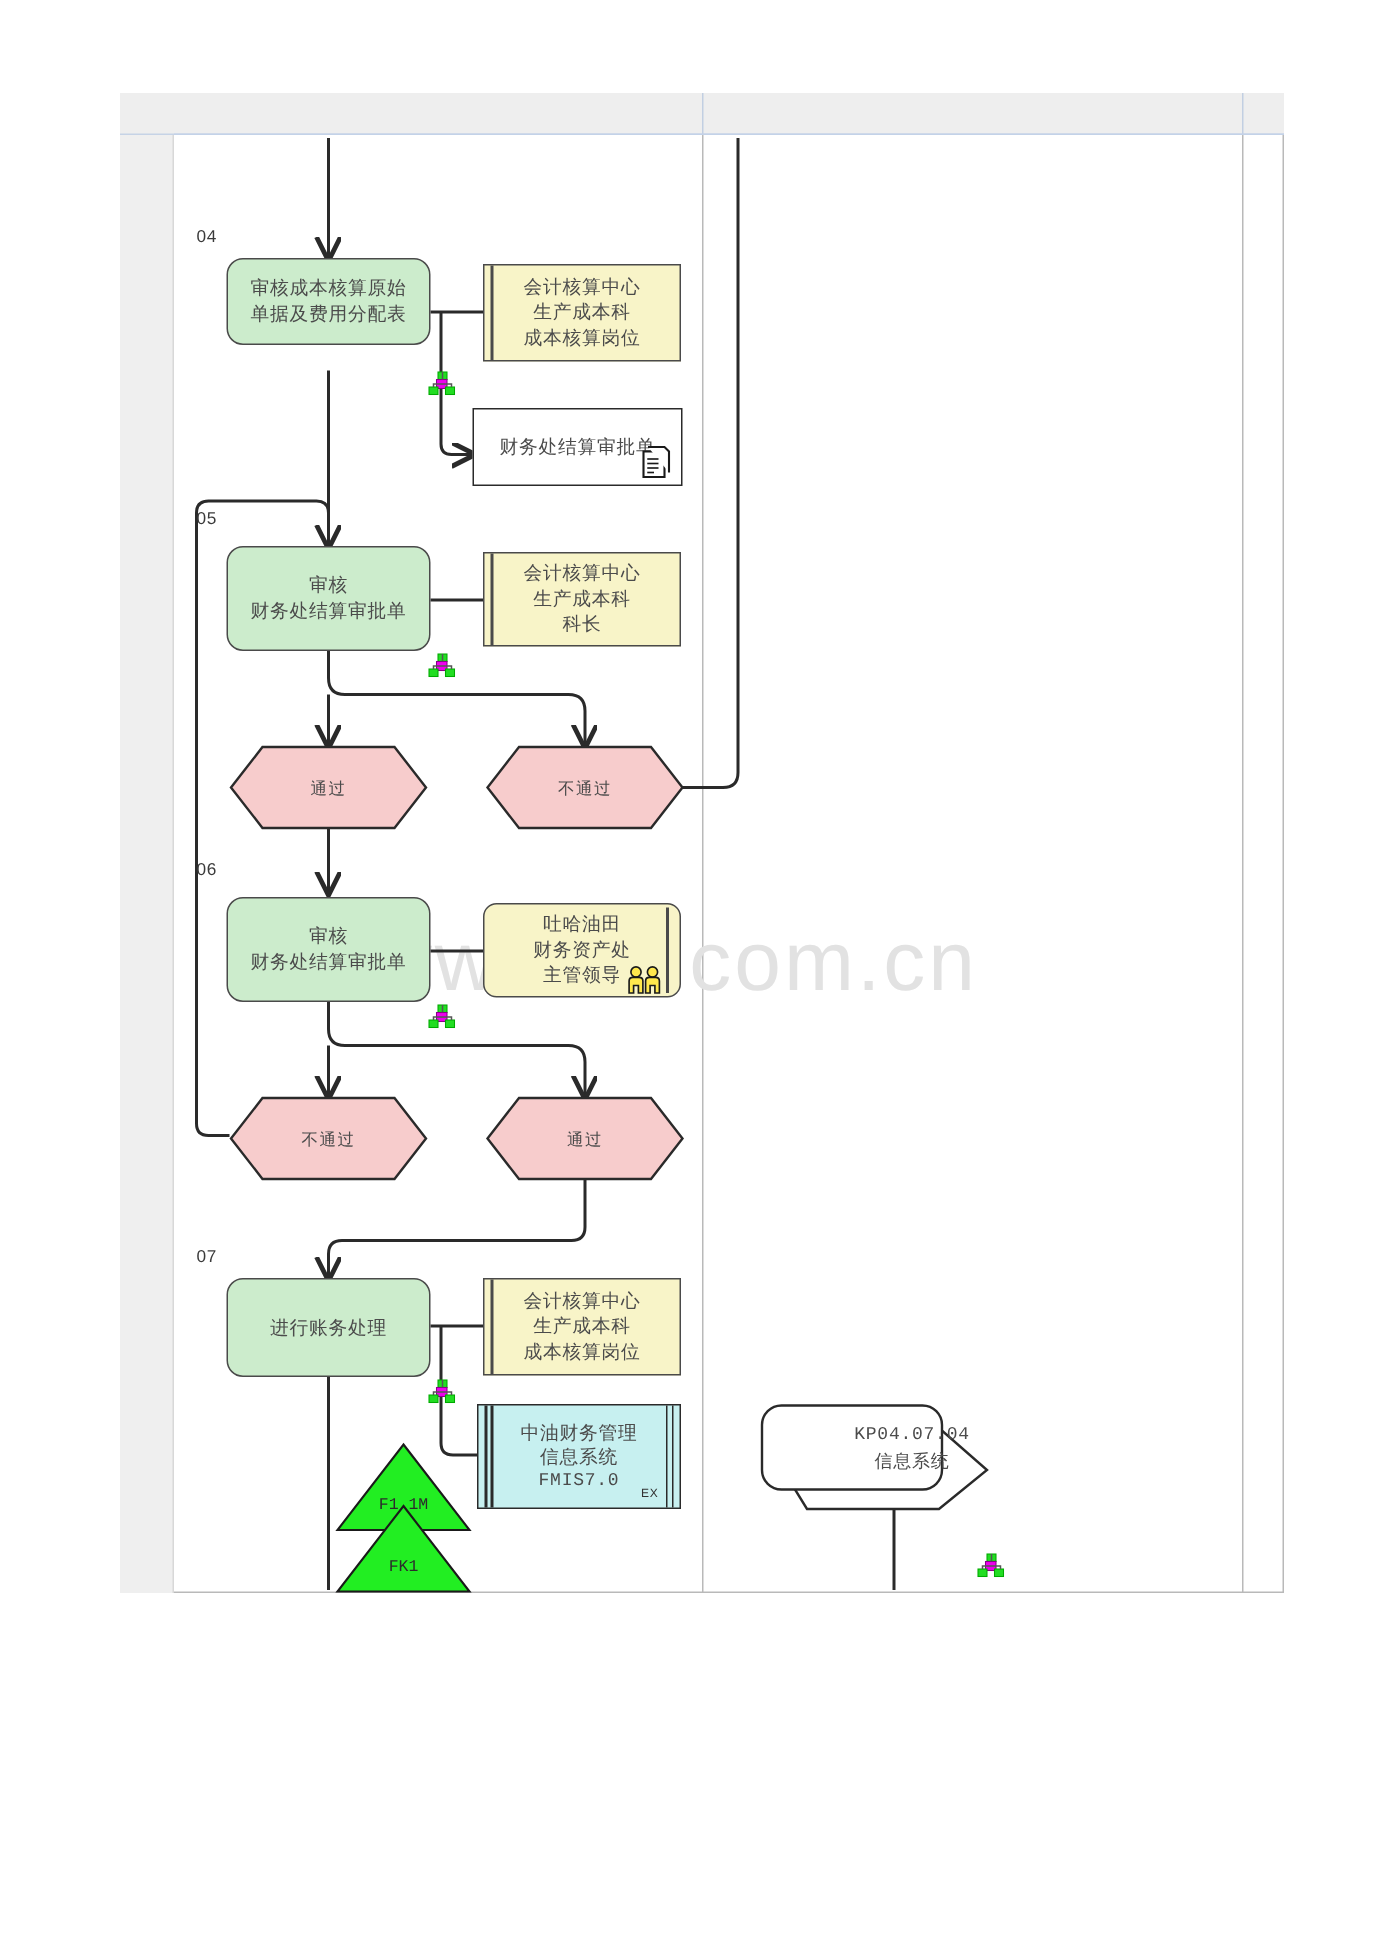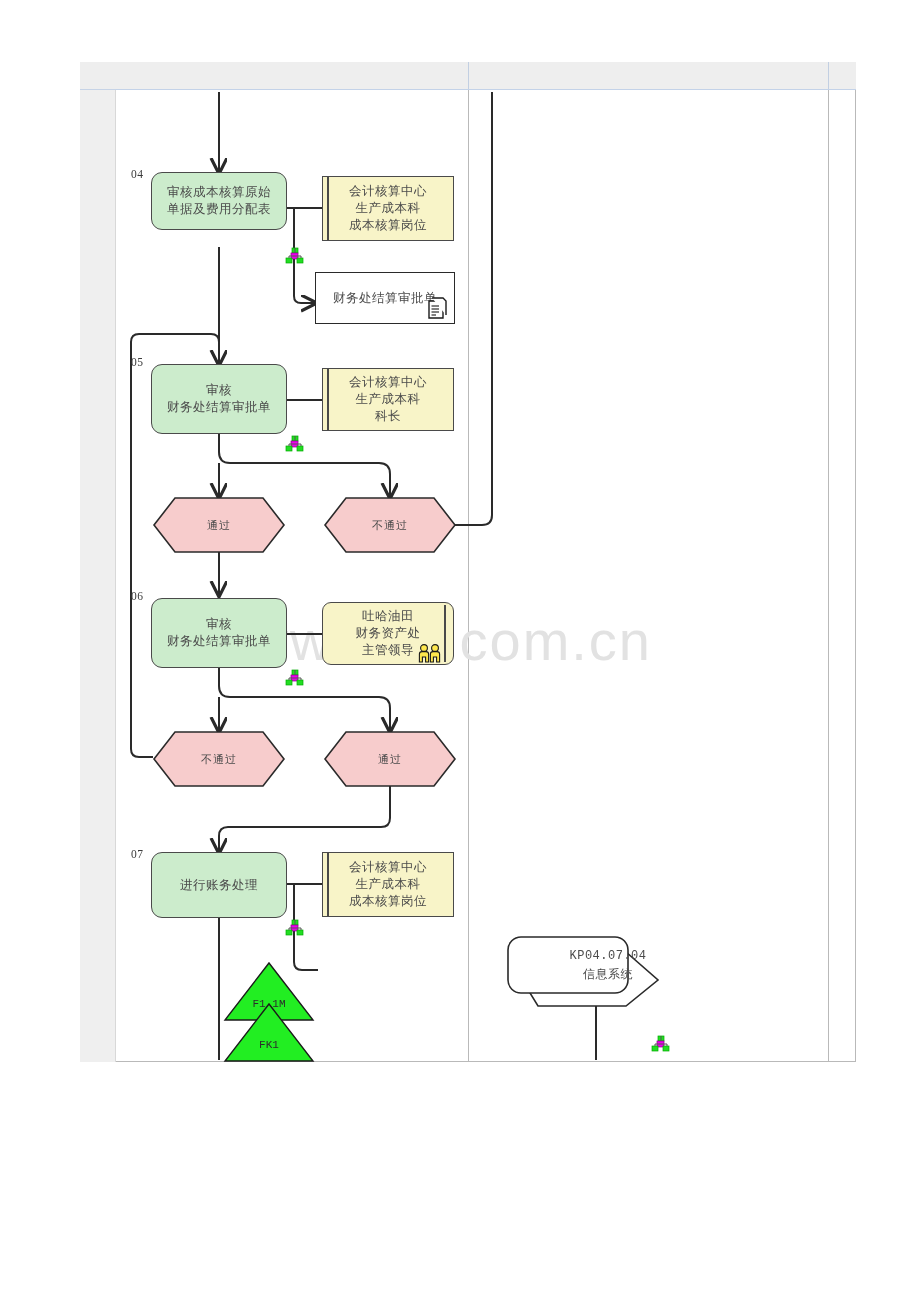--- a/index.html
+++ b/index.html
@@ -45,21 +45,21 @@
        color:#4b4b4b;font-size:11px;letter-spacing:1px;}
 
   .tri-label{position:absolute;width:100%;text-align:center;color:#2c2c2c;
              font-family:"Liberation Mono","DejaVu Sans Mono",monospace;font-size:11px;}
   .kptext{position:absolute;display:flex;flex-direction:column;align-items:center;
           justify-content:center;text-align:center;color:#4b4b4b;font-size:12px;
           line-height:18px;letter-spacing:.5px;padding-left:40px;}
   .kp-mono{font-family:"Liberation Mono","DejaVu Sans Mono",monospace;font-size:12px;}
 
   .stepno{position:absolute;color:#3a3a3a;font-size:11.5px;
-          font-family:Liberation Serif, serif;letter-spacing:.5px;margin-top:16px;}
+          font-family:Liberation Sans, sans-serif;letter-spacing:.5px;}
 
   .watermark{position:absolute;left:205px;top:608px;width:700px;
              font-family:"Liberation Sans","DejaVu Sans",sans-serif;
              font-size:56px;color:#e2e2e2;letter-spacing:2px;white-space:nowrap;
              pointer-events:none;}
 
   .orgicon{position:absolute;width:17px;height:15px;}
   .ppl{position:absolute;}
   .docicon{position:absolute;}
   .moni{position:absolute;font-family:"Liberation Sans",sans-serif;font-size:8px;color:#333;}
@@ -283,20 +283,32 @@
   <div class="orgicon" style="left:286px;top:920px;">
     <svg width="18" height="16" viewBox="0 0 18 16">
       <rect x="6" y="0" width="6" height="5" fill="#22dd22" stroke="#0a0" stroke-width=".7"></rect>
       <rect x="5" y="5" width="7" height="6" fill="#ee00ee" stroke="#808" stroke-width=".7"></rect>
       <rect x="0" y="10" width="6" height="5" fill="#22dd22" stroke="#0a0" stroke-width=".7"></rect>
       <rect x="11" y="10" width="6" height="5" fill="#22dd22" stroke="#0a0" stroke-width=".7"></rect>
       <path d="M9,5 L9,0 M3,10 L3,8 L15,8 L15,10" stroke="#555" stroke-width="1" fill="none"></path>
     </svg>
   </div>
 
+  <div class="shape sysbox" style="left:318px;top:936px;width:136px;height:70px;">
+    <div class="vline" style="left:4px;"></div>
+    <div class="vline" style="left:8px;"></div>
+    <div class="vline" style="right:8px;"></div>
+    <div class="vline" style="right:4px;"></div>
+    <div>
+      <div>中油财务管理</div>
+      <div>信息系统</div>
+      <div class="kp-mono">FMIS7.0</div>
+    </div>
+    <span class="moni" style="right:14px;bottom:1px;">EX</span>
+  </div>
 
   <div class="shape" style="left:219px;top:962px;width:0;height:0;"></div>
 
   <div class="shape" style="left:224px;top:962px;width:90px;height:60px;">
     <svg width="90" height="60" viewBox="0 0 90 60" style="position:absolute;left:0;top:0;">
       <polygon points="45,1 89,58 1,58" fill="#22ee22" stroke="#1a1a1a" stroke-width="1.4"></polygon>
     </svg>
     <div class="tri-label" style="top:36px;">F1.1M</div>
   </div>
 

